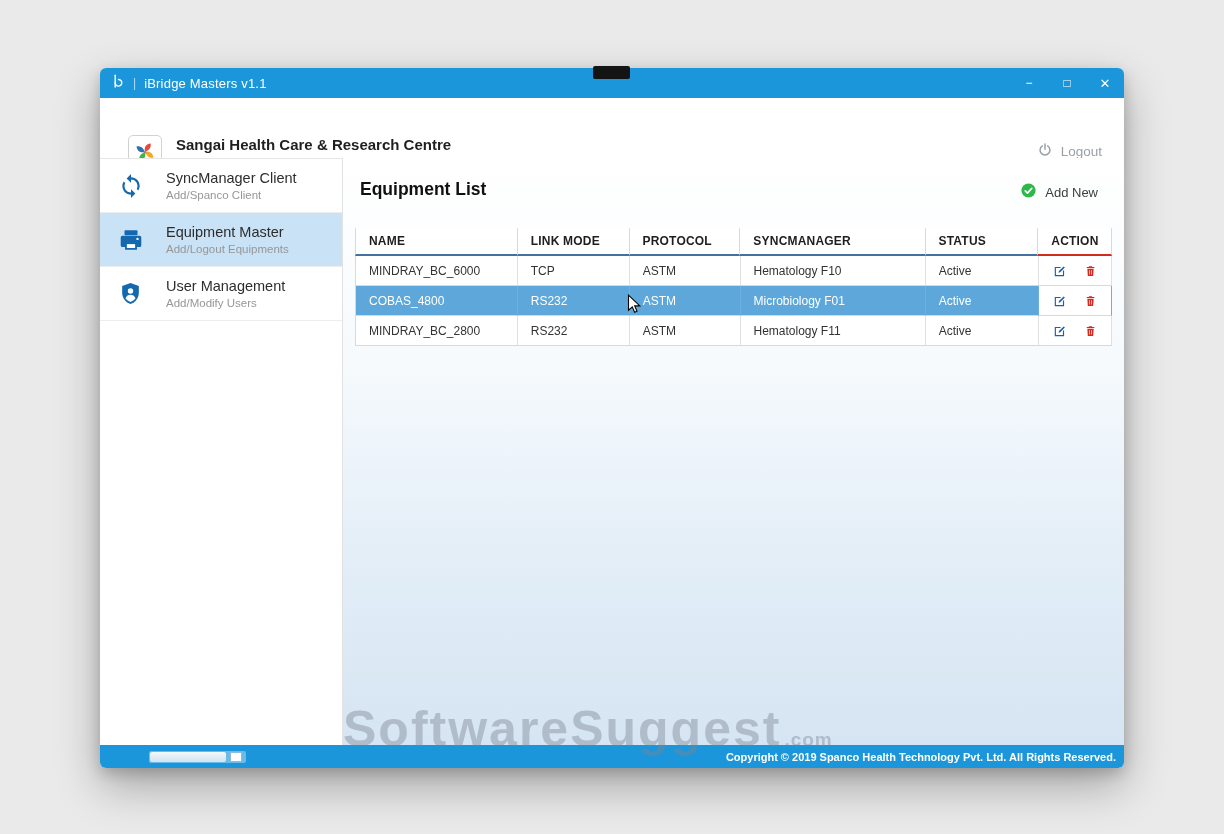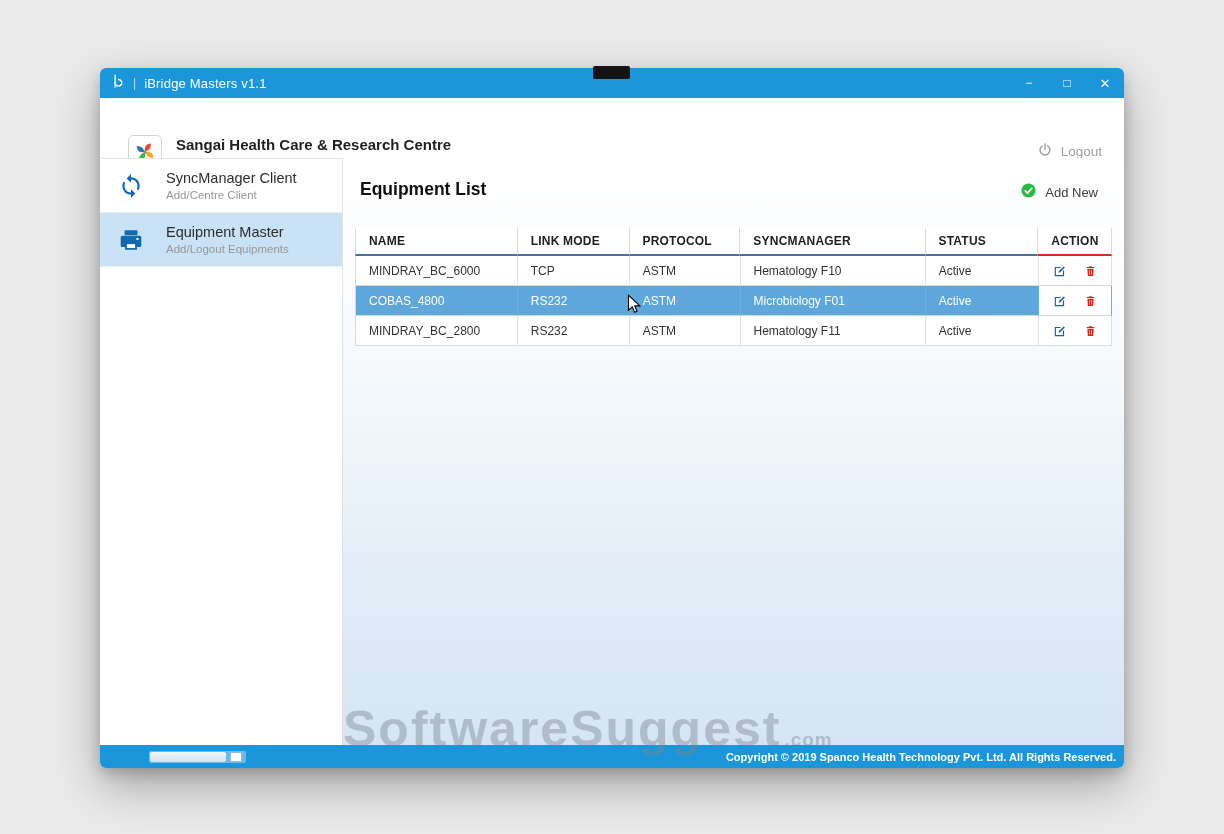--- a/index.html
+++ b/index.html
@@ -150,39 +150,52 @@
 
       <div class="side-item">
         <span class="side-icon">
           <svg width="26" height="26" viewBox="0 0 24 24" fill="#1468ae">
             <path d="M12 4V1L8 5l4 4V6c3.31 0 6 2.69 6 6 0 1.01-.25 1.97-.7 2.8l1.46 1.46A7.93 7.93 0 0 0 20 12c0-4.42-3.58-8-8-8z"></path>
             <path d="M12 18c-3.31 0-6-2.69-6-6 0-1.01.25-1.97.7-2.8L5.24 7.74A7.93 7.93 0 0 0 4 12c0 4.42 3.58 8 8 8v3l4-4-4-4v3z"></path>
           </svg>
         </span>
         <span class="side-text">
           <span class="side-title">SyncManager Client</span>
-          <span class="side-sub">Add/Centre Client</span>
+          <span class="side-sub">Add/Spanco Client</span>
         </span>
       </div>
 
       <div class="side-item selected">
         <span class="side-icon">
           <svg width="26" height="26" viewBox="0 0 24 24" fill="#1468ae">
             <rect x="6" y="3" width="12" height="4.5" rx="0.8"></rect>
             <path d="M4 8h16a1.5 1.5 0 0 1 1.5 1.5V17a1.5 1.5 0 0 1-1.5 1.5h-2.5V21h-11v-2.5H4A1.5 1.5 0 0 1 2.5 17V9.5A1.5 1.5 0 0 1 4 8z"></path>
             <rect x="8.2" y="15.8" width="7.6" height="3.6" fill="#fff"></rect>
             <circle cx="18" cy="11" r="1.1" fill="#fff"></circle>
           </svg>
         </span>
         <span class="side-text">
           <span class="side-title">Equipment Master</span>
           <span class="side-sub">Add/Logout Equipments</span>
         </span>
       </div>
 
+      <div class="side-item">
+        <span class="side-icon">
+          <svg width="25" height="25" viewBox="0 0 24 24">
+            <path d="M12 1.8 20 4.8v6.4c0 5.3-3.4 9.3-8 10.9-4.6-1.6-8-5.6-8-10.9V4.8z" fill="#1468ae"></path>
+            <circle cx="12" cy="9.6" r="2.6" fill="#fff"></circle>
+            <path d="M7.2 16.6c.9-2.3 2.7-3.4 4.8-3.4s3.9 1.1 4.8 3.4c-1.2 1.6-2.9 2.9-4.8 3.6-1.9-.7-3.6-2-4.8-3.6z" fill="#fff"></path>
+          </svg>
+        </span>
+        <span class="side-text">
+          <span class="side-title">User Management</span>
+          <span class="side-sub">Add/Modify Users</span>
+        </span>
+      </div>
 
     </div>
 
     <div class="main">
       <div class="main-title">Equipment List</div>
 
       <div class="add-new">
         <span>
           <svg width="17" height="17" viewBox="0 0 24 24">
               <circle cx="12" cy="12" r="10" fill="#2eb84a"></circle>

